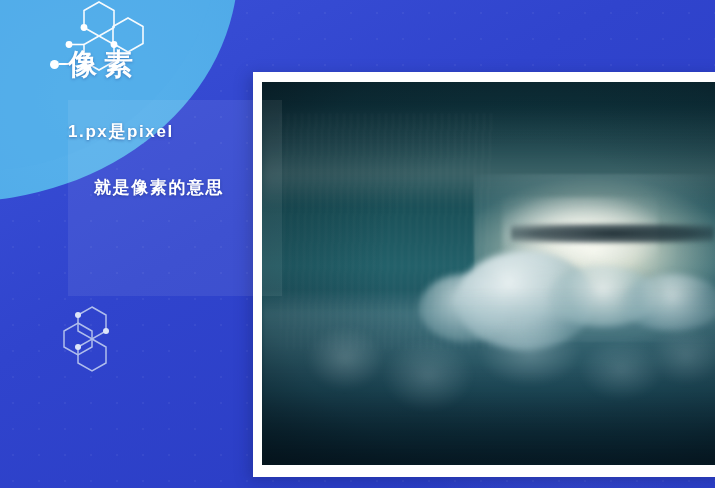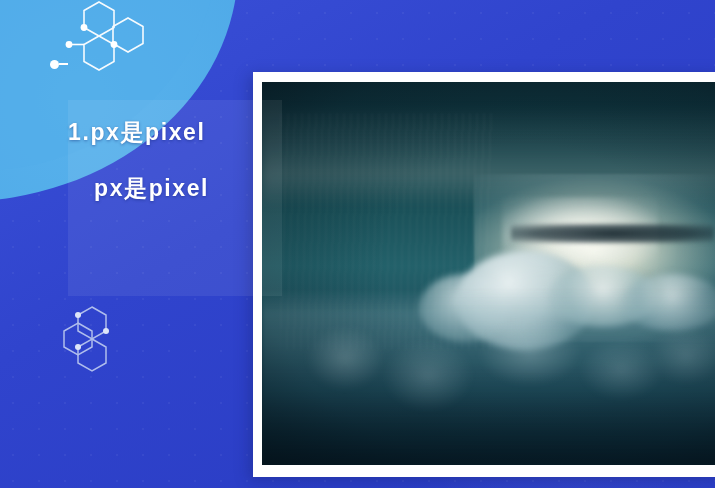--- a/index.html
+++ b/index.html
@@ -250,21 +250,21 @@
     background: rgba(255,255,255,0.07);
   }
 
   
   .body-text {
     position: absolute;
     left: 68px;
     top: 104px;
     width: 260px;
     color: #ffffff;
-    font-size: 23px;
+    font-size: 17px;
     font-weight: 700;
     letter-spacing: 1.6px;
     line-height: 56px;
     text-shadow: 0 1px 3px rgba(15,35,110,0.45);
     white-space: nowrap;
   }
   .body-text .ln { display: block; }
   .body-text .ln.indent { padding-left: 26px; }
 </style>
 </head>
@@ -327,20 +327,21 @@
       <div class="cloud-floor-texture"></div>
       <div class="photo-vignette"></div>
     </div>
   </div>
 
   <div class="text-panel"></div>
 
   <div class="title-row">
     <span class="title-dot"></span>
     <span class="title-stem"></span>
+    <span class="title-text">像素</span>
   </div>
 
   <div class="body-text">
     <span class="ln">1.px是pixel</span>
-    <span class="ln indent">px是pixel</span>
+    <span class="ln indent">就是像素的意思</span>
   </div>
 
 </div>
 
 </body></html>

